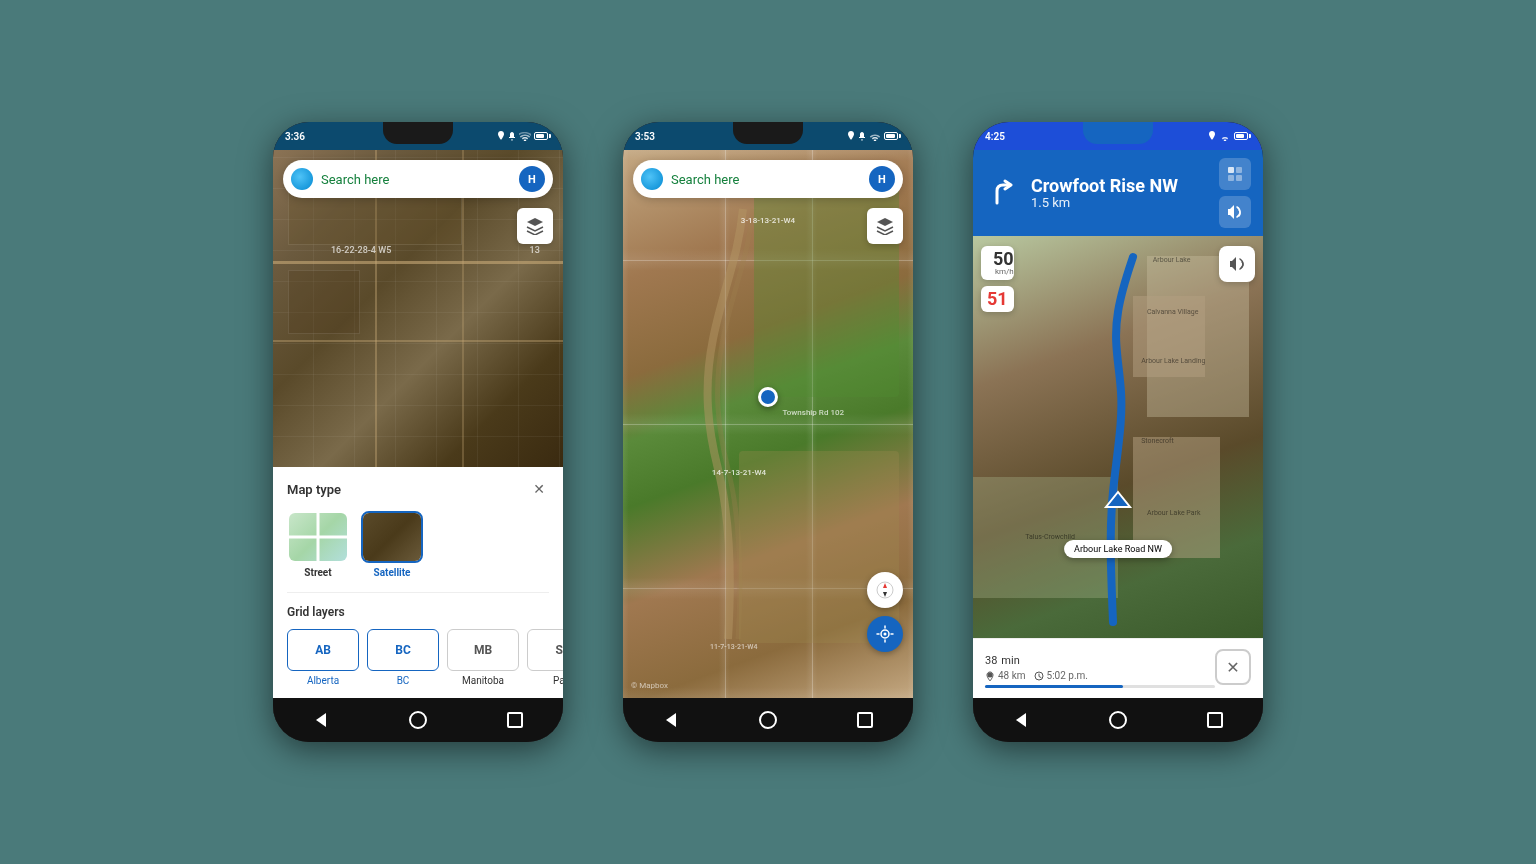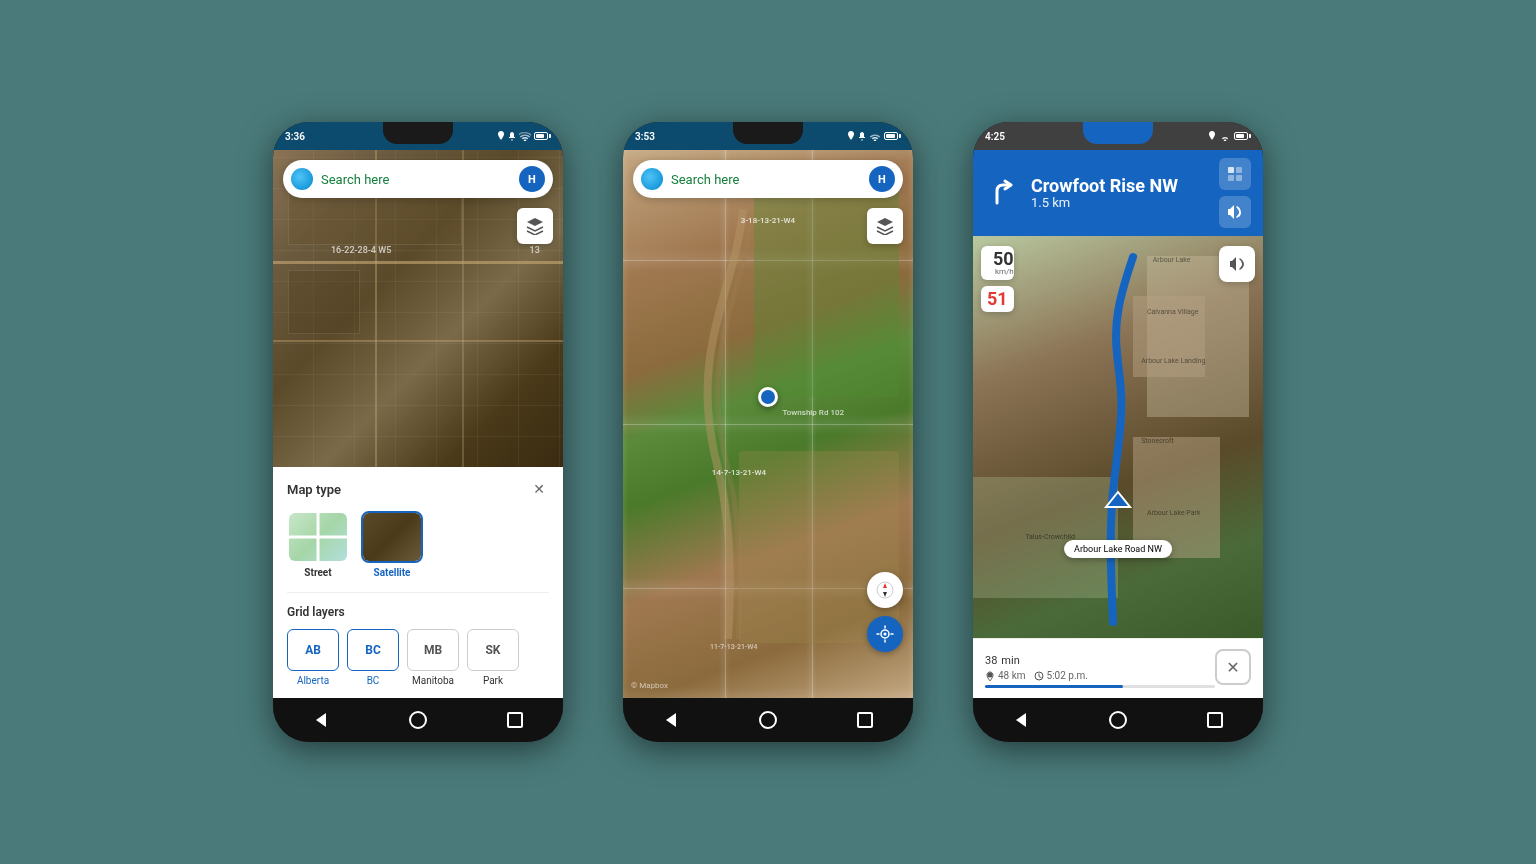--- a/index.html
+++ b/index.html
@@ -282,21 +282,21 @@
     }
 
     .grid-item {
       display: flex;
       flex-direction: column;
       align-items: center;
       gap: 4px;
     }
 
     .grid-thumb {
-      width: 52px;
+      width: 72px;
       height: 42px;
       border-radius: 6px;
       border: 1.5px solid #ccc;
       display: flex;
       align-items: center;
       justify-content: center;
       font-size: 12px;
       font-weight: bold;
       color: #555;
       background: white;
@@ -930,21 +930,21 @@
   <div class="nav-bar">
     <div class="nav-btn nav-back"></div>
     <div class="nav-btn nav-home"></div>
     <div class="nav-btn nav-recent"></div>
   </div>
 </div>
 
 <div class="phone phone-3">
   <div class="notch" style="background:#1565c0"></div>
 
-  <div class="status-bar" style="background:#404040">
+  <div class="status-bar" style="background:#1d4ed8">
     <div class="status-left">
       <span>4:25</span>
     </div>
     <div class="status-right">
       <svg width="8" height="10" viewBox="0 0 8 10">
         <path d="M4 0C2.3 0 1 1.3 1 3c0 2.2 3 6 3 6s3-3.8 3-6c0-1.7-1.3-3-3-3z" fill="white"></path>
       </svg>
       <svg width="12" height="9" viewBox="0 0 12 9">
         <path d="M6 7l1.5 2H4.5z" fill="white"></path>
         <path d="M6 5C4.7 5 3.6 5.5 2.8 6.3l1.1 1.1C4.5 6.8 5.2 6.5 6 6.5s1.5.3 2.1.9l1.1-1.1C8.4 5.5 7.3 5 6 5z" fill="white" opacity="0.8"></path>

